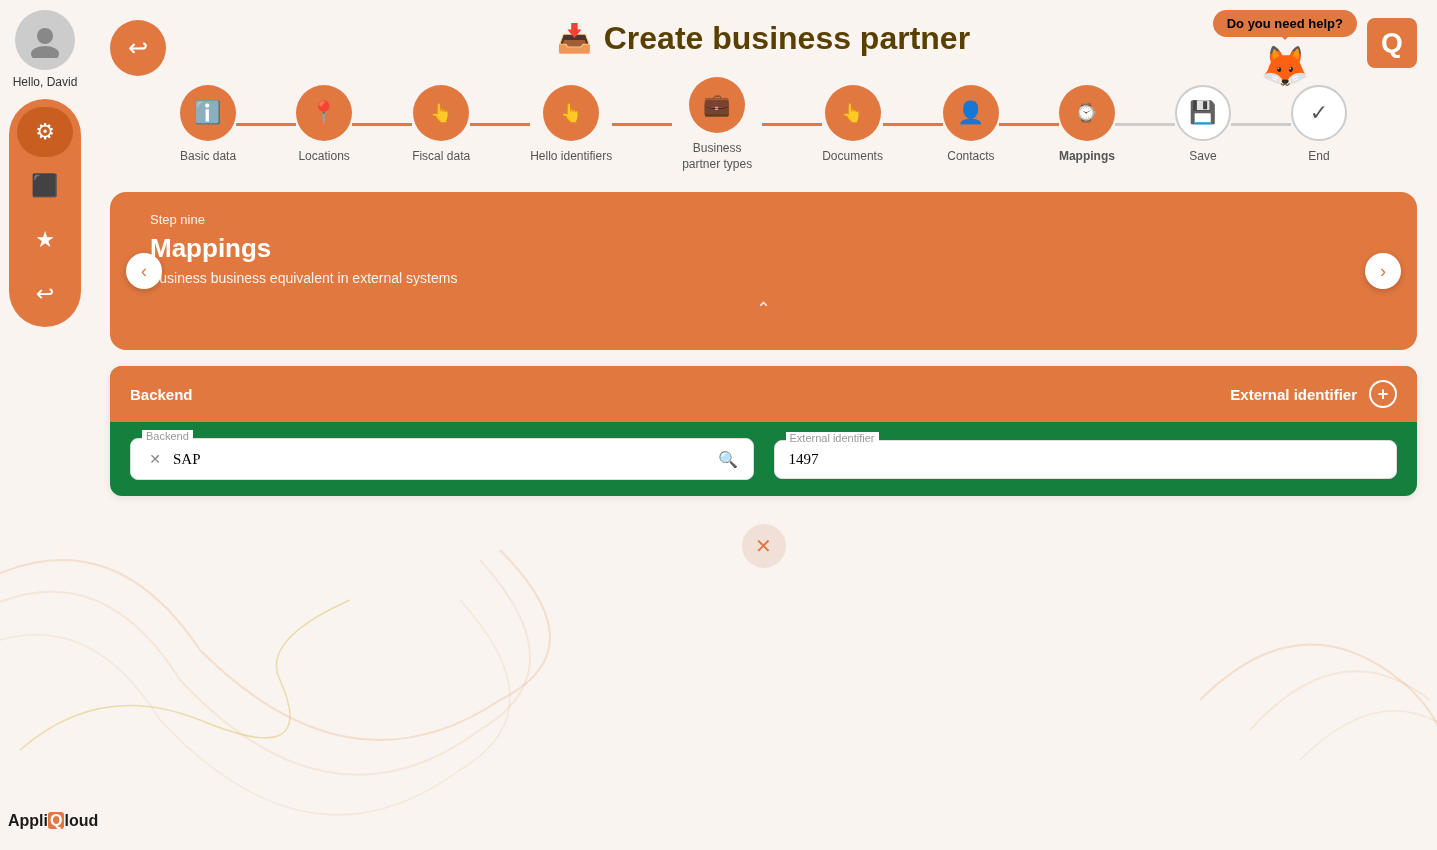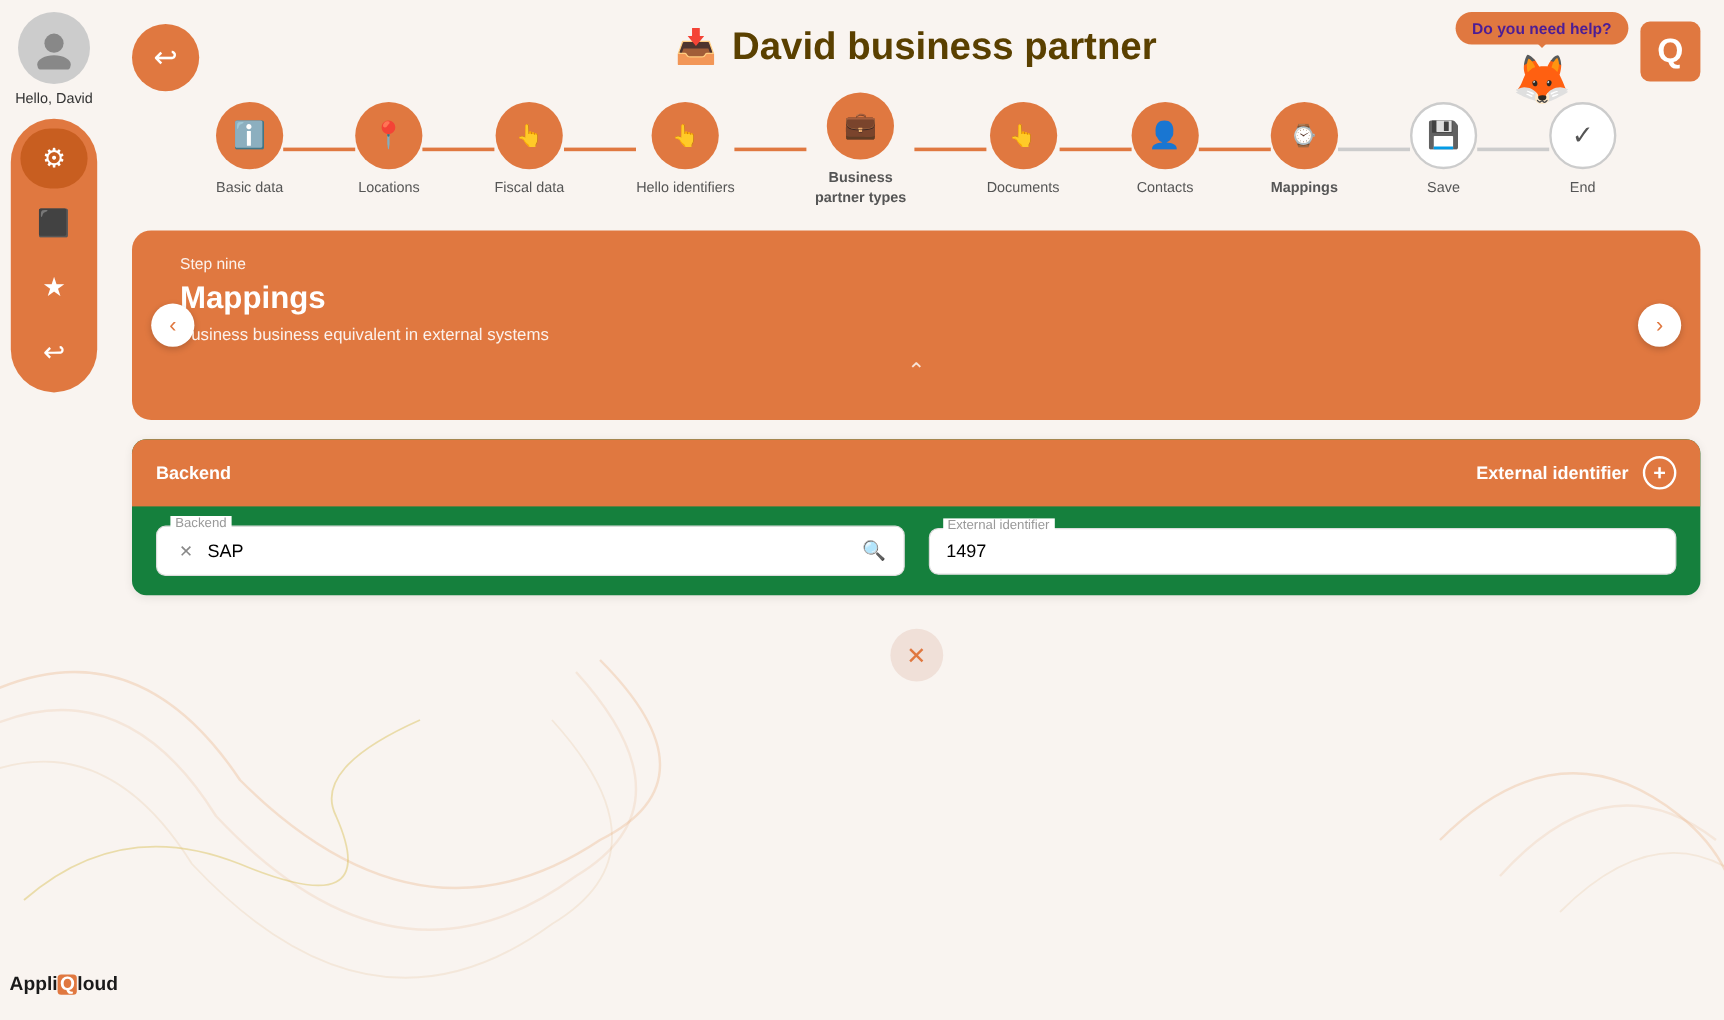--- a/index.html
+++ b/index.html
@@ -115,21 +115,21 @@
       position: absolute;
       right: 80px;
       top: 10px;
       display: flex;
       align-items: center;
       gap: 8px;
     }
 
     .help-bubble {
       background: #e07840;
-      color: #4c1d95;
+      color: #000000;
       border-radius: 20px;
       padding: 6px 14px;
       font-size: 13px;
       font-weight: 600;
       position: relative;
     }
 
     .help-bubble::after {
       content: '';
       position: absolute;
@@ -338,20 +338,21 @@
       gap: 8px;
       background: white;
     }
 
     .field-input input {
       border: none;
       outline: none;
       flex: 1;
       font-size: 15px;
       background: transparent;
+      font-family: Liberation Serif, serif;
     }
 
     .clear-btn {
       cursor: pointer;
       color: #888;
       font-size: 14px;
       width: 20px;
       height: 20px;
       display: flex;
       align-items: center;
@@ -483,21 +484,21 @@
 <div class="main">
 
   <div class="header">
 
     <div style="position:absolute;left:20px;top:20px;width:56px;height:56px;border-radius:50%;background:#e07840;display:flex;align-items:center;justify-content:center;cursor:pointer;color:white;font-size:24px;">
       ↩
     </div>
 
     <div class="header-title">
       <span style="font-size:28px;">📥</span>
-      <span>David business partner</span>
+      <span>Create business partner</span>
     </div>
 
     <div class="help-widget">
       <div style="display:flex;flex-direction:column;align-items:center;">
         <div class="help-bubble">
           <span>Do you need help?</span>
         </div>
         <div style="font-size:40px;margin-top:6px;">🦊</div>
       </div>
     </div>
@@ -529,21 +530,21 @@
       <div class="connector-line"></div>
 
       <div class="step-group">
         <div class="step-circle filled" style="font-size:18px;">👆</div>
         <div class="step-label">Hello identifiers</div>
       </div>
       <div class="connector-line"></div>
 
       <div class="step-group">
         <div class="step-circle filled">💼</div>
-        <div class="step-label" style="max-width:90px;font-weight:bold;">Business partner types</div>
+        <div class="step-label" style="max-width:90px;">Business partner types</div>
       </div>
       <div class="connector-line"></div>
 
       <div class="step-group">
         <div class="step-circle filled" style="font-size:18px;">👆</div>
         <div class="step-label">Documents</div>
       </div>
       <div class="connector-line"></div>
 
       <div class="step-group">

